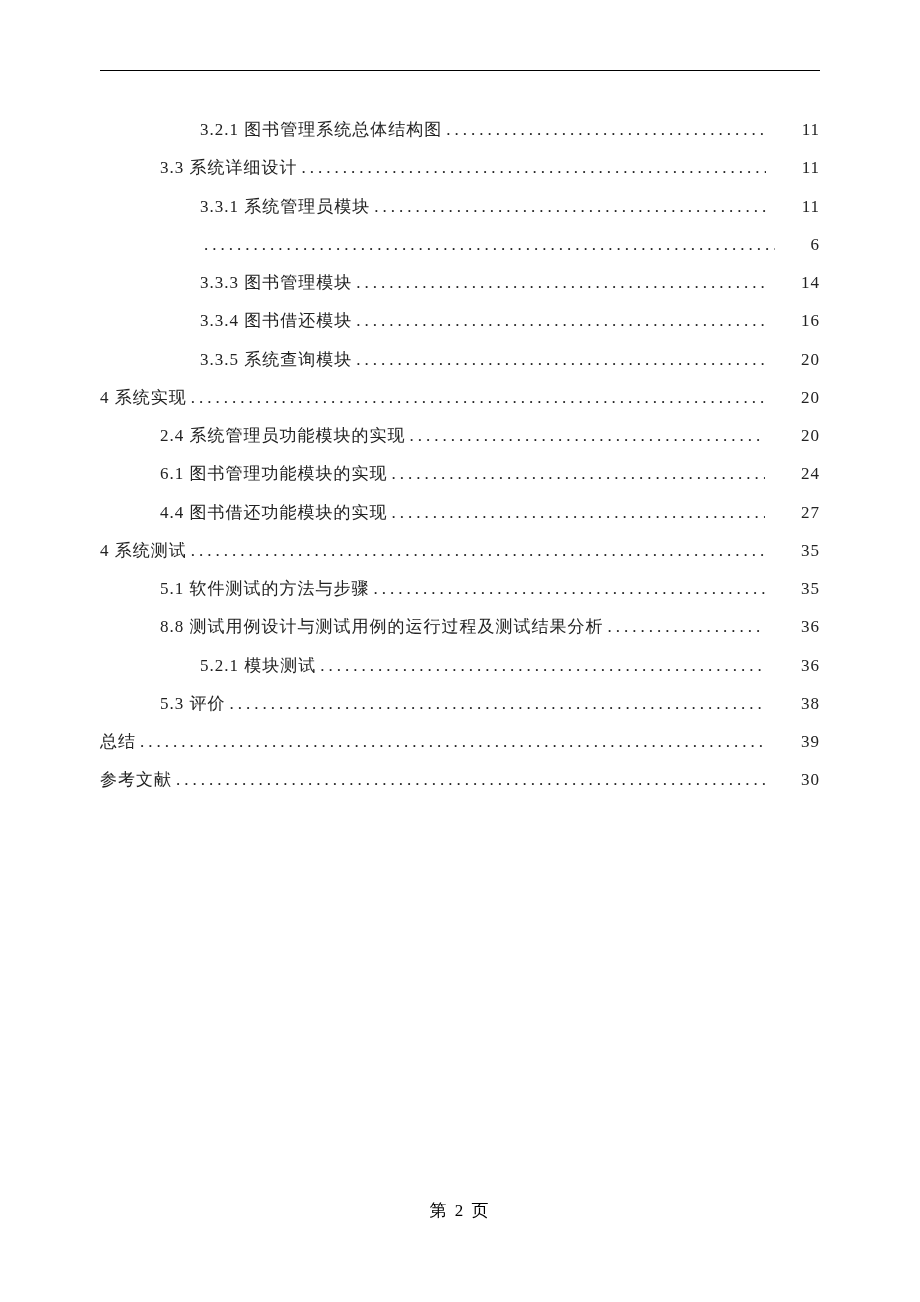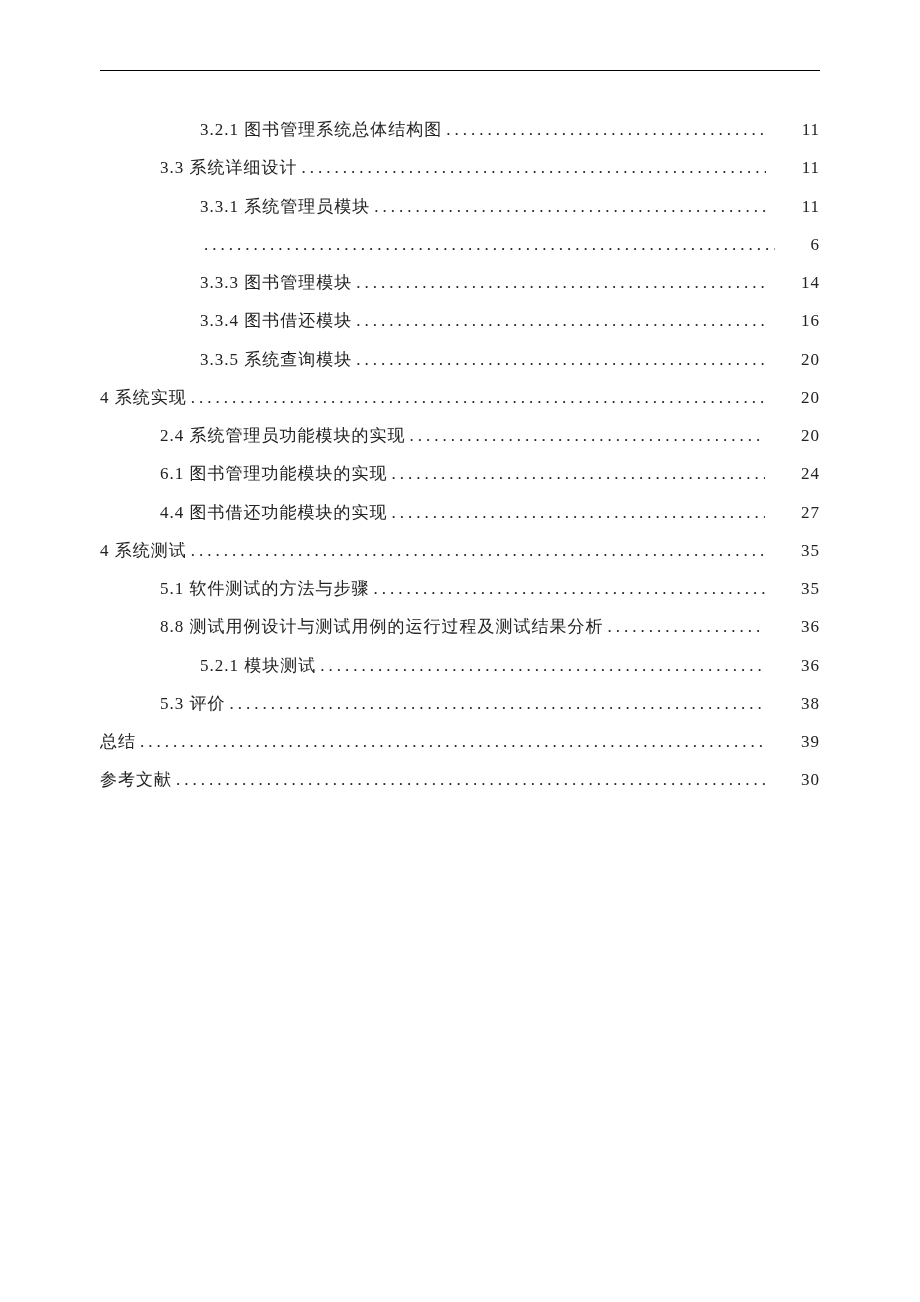--- a/index.html
+++ b/index.html
@@ -146,13 +146,16 @@
         <span class="toc-label">总结</span>
         <span class="toc-dots"></span>
         <span class="toc-page">39</span>
       </div>
       <div class="toc-row lvl0">
         <span class="toc-label">参考文献</span>
         <span class="toc-dots"></span>
         <span class="toc-page">30</span>
       </div>
     </div>
+  <div class="footer">
+    <span>第 2 页</span>
+  </div>
 </div>
 
 </body></html>

